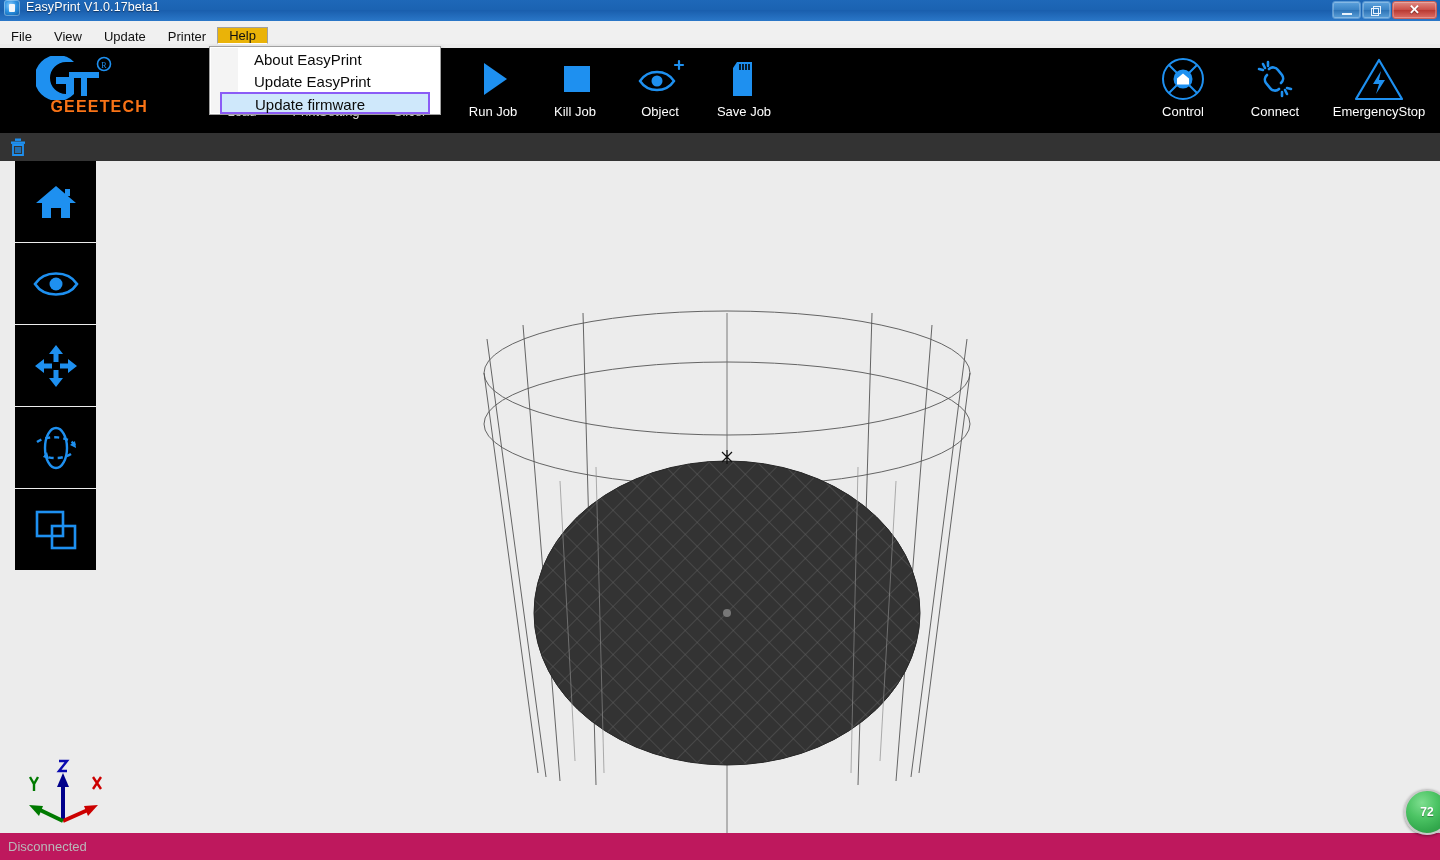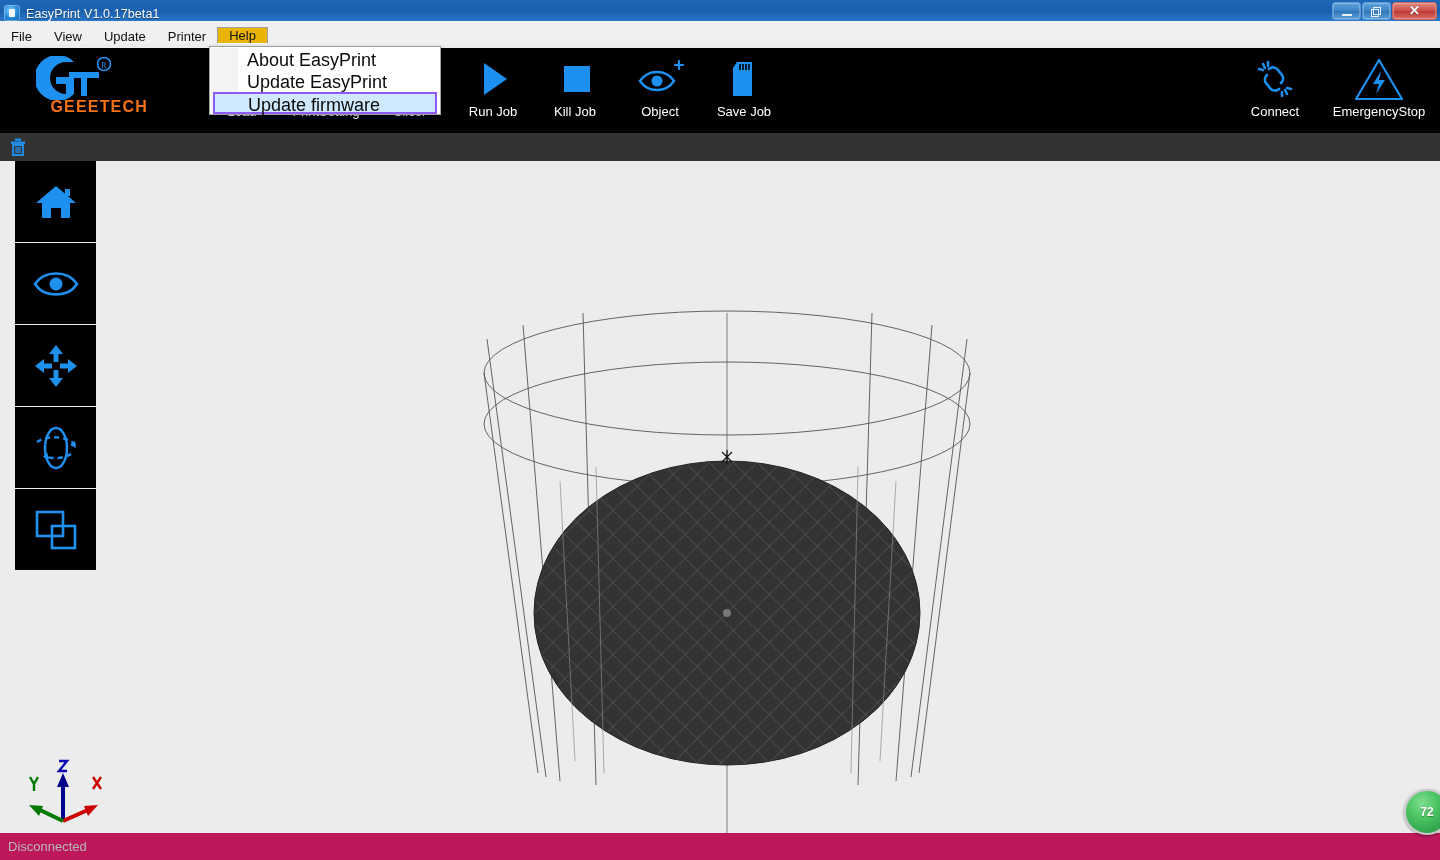--- a/index.html
+++ b/index.html
@@ -8,21 +8,21 @@
     font-family:"Liberation Sans", sans-serif;
     background:#ececec;
     -webkit-font-smoothing:antialiased;
   }
   #app{position:relative;width:1440px;height:860px;}
 
   
   .titlebar{
     position:absolute;left:0;top:0;width:1440px;height:21px;
     background:linear-gradient(to bottom,#1e68b8 0%,#1b63b2 45%,#1a5fae 50%,#2a77c8 100%);
-    display:flex;align-items:flex-end;
+    display:flex;align-items:flex-start;
     box-sizing:border-box;
   }
   .tb-icon{
     width:16px;height:16px;margin-left:4px;margin-right:6px;flex:0 0 auto;
     border-radius:3px;
     background:radial-gradient(circle at 40% 35%,#8fd0ff 0%,#2a90e0 45%,#0b55a0 100%);
     position:relative;box-shadow:0 0 0 1px rgba(255,255,255,.35) inset;
   }
   .tb-icon::after{
     content:"";position:absolute;left:5px;top:4px;width:6px;height:8px;
@@ -92,23 +92,23 @@
     box-sizing:border-box;z-index:40;
     box-shadow:1px 2px 4px rgba(0,0,0,.28);
     padding:1px 0;
   }
   .dd-gutter{
     position:absolute;left:1px;top:1px;width:27px;bottom:1px;
     background:#f4f4f4;
   }
   .dd-item{
     position:relative;height:22px;line-height:22px;
-    padding-left:33px;font-size:18px;color:#0b0b0b;
+    padding-left:33px;font-size:15px;color:#0b0b0b;
     box-sizing:border-box;white-space:nowrap;
-    border:1px solid transparent;margin:0 3px;
+    border:1px solid transparent;margin:0 10px;
   }
   .dd-item.sel{
     background:#cfe8fb;
     border:2px solid #8b5cf6;
   }
 
   
   .toolbar{
     position:absolute;left:0;top:48px;width:1440px;height:85px;
     background:#000000;
@@ -292,20 +292,31 @@
         <svg width="44" height="44" viewBox="0 0 44 44">
           <path d="M15 5 h15 v34 h-19 v-28 Z" fill="#1e90f0"></path>
           <g stroke="#000" stroke-width="1.6">
             <path d="M18 7 v6 M21 7 v6 M24 7 v6 M27 7 v6"></path>
           </g>
         </svg>
       </div>
       <div class="lbl">Save Job</div>
     </div>
 
+    <div class="tbtn" style="left:1137px">
+      <div class="glyph">
+        <svg width="48" height="48" viewBox="0 0 48 48">
+          <circle cx="24" cy="24" r="20" fill="none" stroke="#1e90f0" stroke-width="2"></circle>
+          <path d="M10 10 L20 20 M38 10 L28 20 M10 38 L20 28 M38 38 L28 28" stroke="#1e90f0" stroke-width="2"></path>
+          <circle cx="24" cy="24" r="9.5" fill="#1e90f0"></circle>
+          <path d="M24 18.5 L30 23.5 v6 h-12 v-6 Z" fill="#ffffff"></path>
+        </svg>
+      </div>
+      <div class="lbl">Control</div>
+    </div>
 
     <div class="tbtn" style="left:1229px">
       <div class="glyph">
         <svg width="48" height="48" viewBox="0 0 48 48">
           <g fill="none" stroke="#1e90f0" stroke-width="2.6" stroke-linecap="round">
             <path d="M18 14 a6 6 0 0 1 9 1 l4 5 a6 6 0 0 1 -1 8"></path>
             <path d="M28 34 a6 6 0 0 1 -9 -1 l-4 -5 a6 6 0 0 1 1 -8"></path>
             <path d="M12 9 l2 4 M8 14 l4 1 M17 7 l0 4"></path>
             <path d="M36 39 l-2 -4 M40 34 l-4 -1 M31 41 l0 -4"></path>
           </g>

